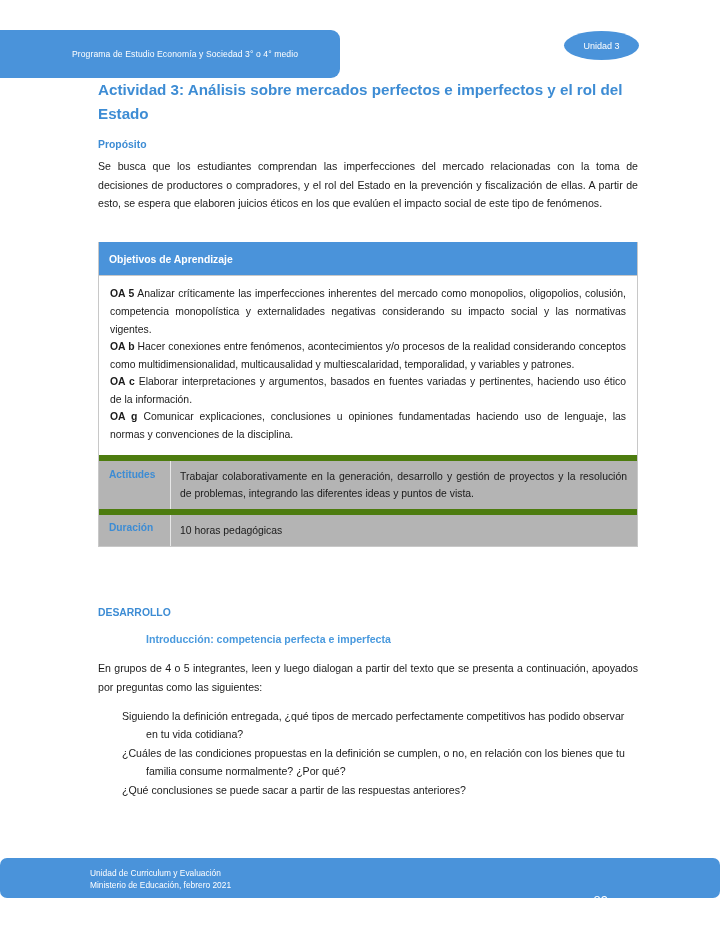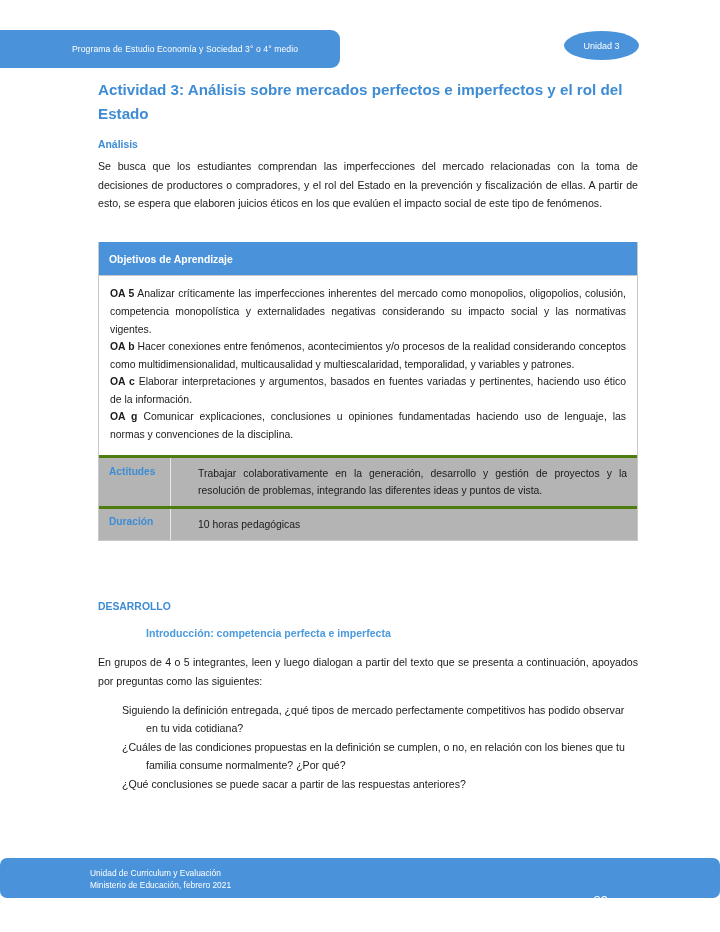--- a/index.html
+++ b/index.html
@@ -23,21 +23,21 @@
   
   .header-zone {
     position: relative;
     height: 72px;
   }
   .header-banner {
     position: absolute;
     left: 0;
     top: 30px;
     width: 340px;
-    height: 38px;
+    height: 48px;
     background: #4a93da;
     border-top-right-radius: 9px;
     border-bottom-right-radius: 9px;
     display: flex;
     align-items: center;
     justify-content: center;
   }
   .header-banner-text {
     color: #ffffff;
     font-size: 8.6px;
@@ -121,22 +121,21 @@
     margin: 0;
     color: #1a1a1a;
   }
   .oa-code {
     font-weight: bold;
   }
 
   .meta-row {
     display: flex;
     background: #b4b4b4;
-    border-top: 3px solid #4d7c0f;
-    gap: 18px;
+    border-top: 6px solid #4d7c0f;
   }
   .meta-label {
     width: 72px;
     flex: 0 0 72px;
     padding: 7px 0 7px 10px;
     box-sizing: border-box;
     color: #3d8cd4;
     font-size: 10.2px;
     font-weight: bold;
     border-right: 1px solid #e8e8e8;
@@ -232,21 +231,21 @@
     </div>
     <div class="unit-badge">
       <span class="unit-badge-text">Unidad 3</span>
     </div>
   </div>
 
   <div class="content">
 
     <h1 class="activity-title">Actividad 3: Análisis sobre mercados perfectos e imperfectos y el rol del Estado</h1>
 
-    <div class="section-label">Análisis</div>
+    <div class="section-label">Propósito</div>
     <p class="body-par">Se busca que los estudiantes comprendan las imperfecciones del mercado relacionadas con la toma de decisiones de productores o compradores, y el rol del Estado en la prevención y fiscalización de ellas. A partir de esto, se espera que elaboren juicios éticos en los que evalúen el impacto social de este tipo de fenómenos.</p>
 
     <div class="oa-table">
       <div class="oa-head">
         <span class="oa-head-text">Objetivos de Aprendizaje</span>
       </div>
       <div class="oa-body">
         <p class="oa-item"><span class="oa-code">OA 5</span><span> Analizar críticamente las imperfecciones inherentes del mercado como monopolios, oligopolios, colusión, competencia monopolística y externalidades negativas considerando su impacto social y las normativas vigentes.</span></p>
         <p class="oa-item"><span class="oa-code">OA b</span><span> Hacer conexiones entre fenómenos, acontecimientos y/o procesos de la realidad considerando conceptos como multidimensionalidad, multicausalidad y multiescalaridad, temporalidad, y variables y patrones.</span></p>
         <p class="oa-item"><span class="oa-code">OA c</span><span> Elaborar interpretaciones y argumentos, basados en fuentes variadas y pertinentes, haciendo uso ético de la información.</span></p>

